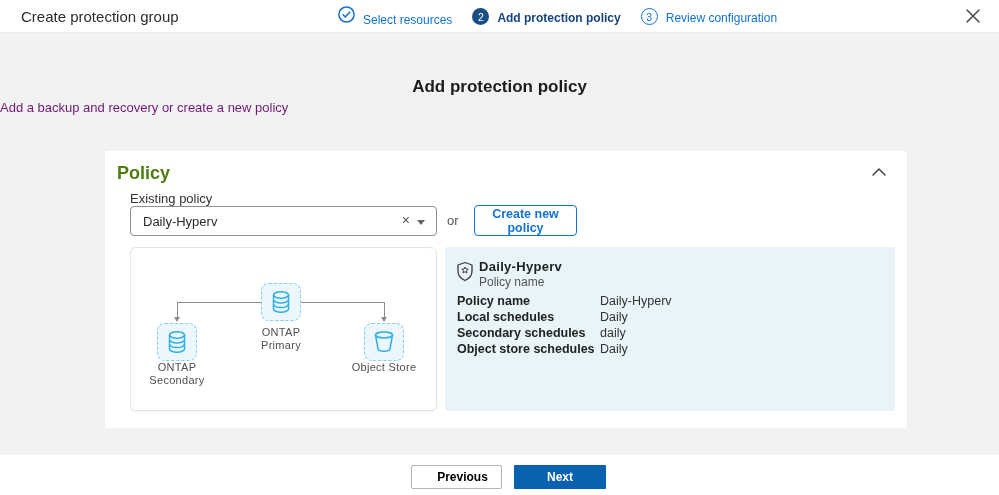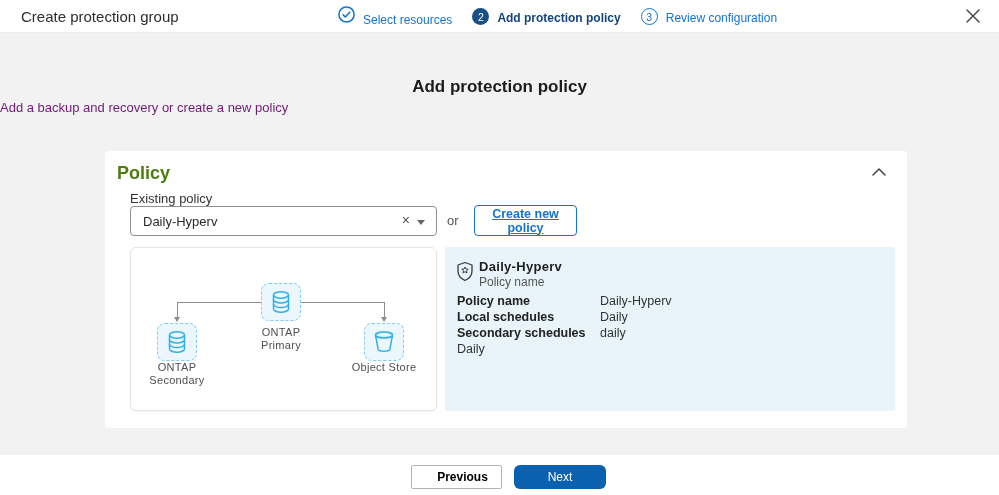--- a/index.html
+++ b/index.html
@@ -37,21 +37,21 @@
   .existing-label { position:absolute; left:25px; top:40px; font-size:13px; color:#333; }
   .select { position:absolute; left:25px; top:55px; width:307px; height:30px; background:#fff;
     border:1px solid #8f8f8f; border-radius:4px; cursor:pointer; }
   .select-value { position:absolute; left:12px; top:7px; font-size:13px; color:#2b2b2b; }
   .select-clear { position:absolute; right:26px; top:5px; font-size:14px; color:#555; cursor:pointer; }
   .select-caret { position:absolute; right:11px; top:13px; width:0; height:0;
     border-left:4px solid transparent; border-right:4px solid transparent; border-top:5px solid #666; cursor:pointer; }
   .or-label { position:absolute; left:342px; top:62px; font-size:13px; color:#555; }
   .create-btn { position:absolute; left:369px; top:54px; width:103px; height:31px; background:#fff;
     border:1px solid #1373d0; border-radius:4px; color:#1373d0; font-size:12.5px; font-weight:700;
-    display:flex; align-items:center; justify-content:center; cursor:pointer;text-decoration:underline; }
+    display:flex; align-items:center; justify-content:center; cursor:pointer; }
 
   
   .diagram { position:absolute; left:25px; top:96px; width:307px; height:164px; background:#fff;
     border:1px solid #e4e4e4; border-radius:6px; box-shadow:0 1px 2px rgba(0,0,0,0.05); }
   .diagram-title { position:absolute; left:0; top:12px; width:100%; text-align:center;
     font-size:12.5px; font-weight:700; color:#222; }
   .node { position:absolute; width:40px; height:38px; border:1.5px dashed #7fcdf1; border-radius:8px;
     background:#ecf7fd; display:flex; align-items:center; justify-content:center; }
   .node-primary { left:130px; top:35px; }
   .node-secondary { left:26px; top:75px; }
@@ -71,21 +71,21 @@
   .srow { display:flex; height:16px; align-items:center; }
   .srow .lbl { width:143px; font-size:12.5px; font-weight:700; color:#222; }
   .srow .val { font-size:12.5px; color:#333; }
 
   
   .footer { position:absolute; left:0; top:455px; width:999px; height:40px; background:#fff; }
   .btn-prev { position:absolute; left:411px; top:10px; width:91px; height:24px; background:#fff;
     border:1px solid #b3b3b3; border-radius:2px; color:#000000; font-size:12px; font-weight:700;
     display:flex; align-items:center; justify-content:center; cursor:pointer;padding-left:12px; }
   .btn-next { position:absolute; left:514px; top:10px; width:92px; height:24px; background:#0a61af;
-    border:none; border-radius:6px; color:#fff; font-size:12px; font-weight:400;
+    border:none; border-radius:1px; color:#fff; font-size:12px; font-weight:700;
     display:flex; align-items:center; justify-content:center; cursor:pointer; }
 </style>
 </head>
 <body>
 
 <div class="header">
   <div class="page-title">Create protection group</div>
 
   <div class="stepper">
     <div class="step">
@@ -203,20 +203,21 @@
       </div>
       <div class="srow">
         <span class="lbl">Local schedules</span>
         <span class="val">Daily</span>
       </div>
       <div class="srow">
         <span class="lbl">Secondary schedules</span>
         <span class="val">daily</span>
       </div>
       <div class="srow">
+        <span class="lbl">Object store schedules</span>
         <span class="val">Daily</span>
       </div>
     </div>
   </div>
 </div>
 
 <div class="footer">
   <button class="btn-prev">Previous</button>
   <button class="btn-next">Next</button>
 </div>

